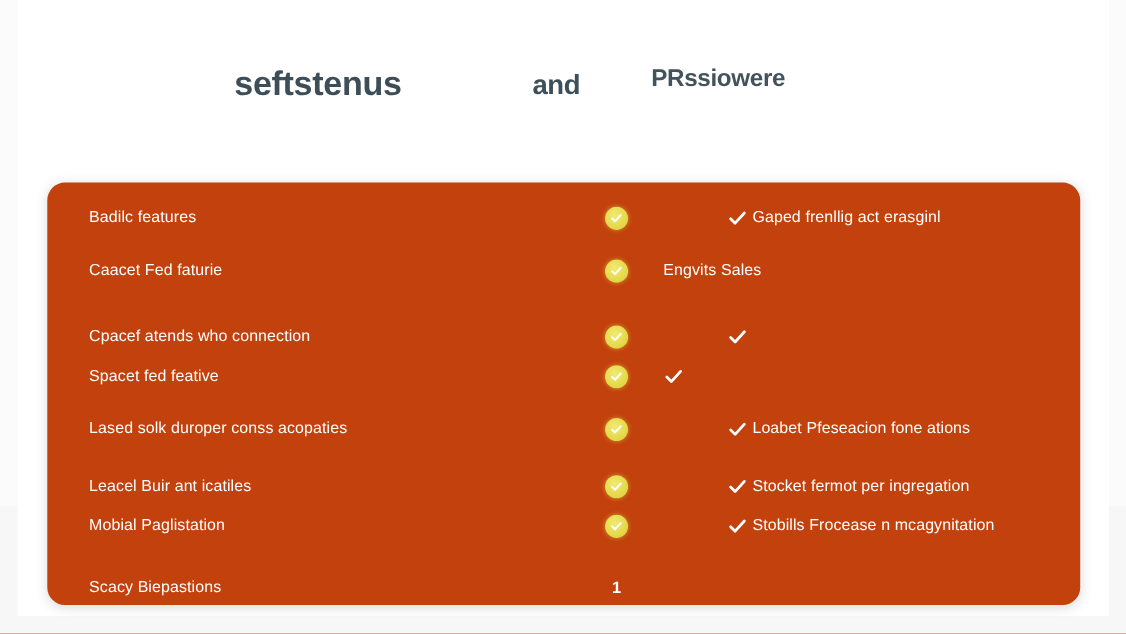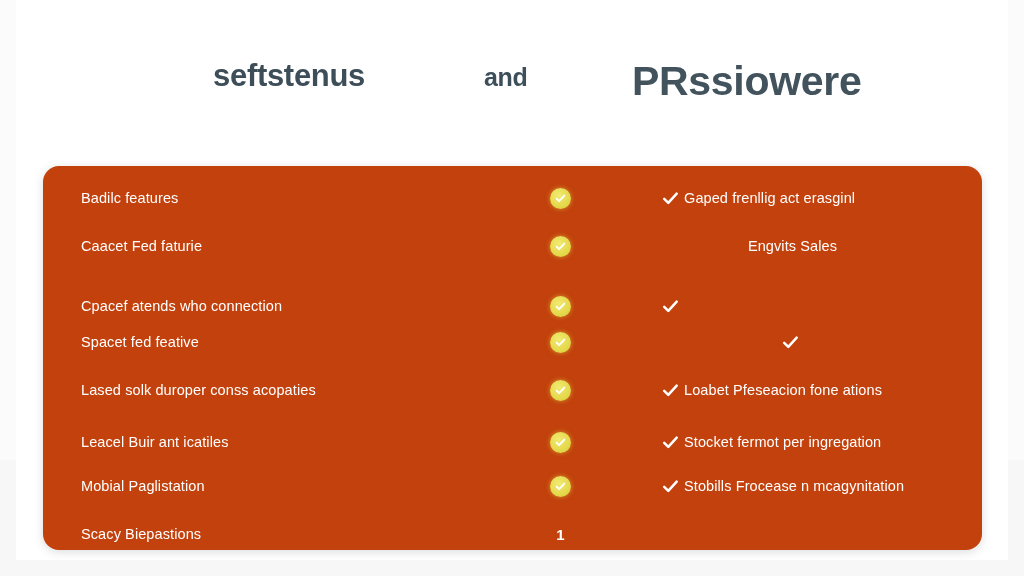--- a/index.html
+++ b/index.html
@@ -52,23 +52,23 @@
     font-size: 31px;
     color: #3d4e58;
   }
   .heading-mid {
     left: 468px;
     top: 5px;
     font-size: 25px;
     color: #3d4f5a;
   }
   .heading-right {
-    left: 616px;
+    left: 576px;
     top: 0px;
-    font-size: 41px;
+    font-size: 22px;
     color: #42535d;
   }
 
   
   .card {
     position: absolute;
     left: 43px;
     top: 166px;
     width: 939px;
     height: 384px;
@@ -117,21 +117,20 @@
     width: 379px;
     height: 48px;
     display: flex;
     align-items: center;
     font-size: 14.5px;
     color: #ffffff;
     white-space: nowrap;
     letter-spacing: 0.1px;
   }
   .cell-right.centered {
-    justify-content: center;
     padding-left: 0;
   }
   .cell-right.lead {
     padding-left: 58px;
   }
 
   
   .badge-check {
     width: 21px;
     height: 21px;
@@ -271,21 +270,21 @@
         </div>
         <div class="cell-right lead">
           <span class="check-white">
             <svg width="17" height="17" viewBox="0 0 17 17">
               <path d="M2.2 8.8 L6.3 12.9 L14.7 3.6" fill="none" stroke="#ffffff" stroke-width="2.5" stroke-linecap="round" stroke-linejoin="round"></path>
             </svg>
           </span>
           <span>Stocket fermot per ingregation</span>
         </div>
       </div>
-      <div class="row" style="top: 296px; padding-left: 28px;">
+      <div class="row" style="top: 288px; padding-left: 28px;">
         <div class="cell-feature">Mobial Paglistation</div>
         <div class="cell-mid">
           <span class="badge-check">
             <svg width="13" height="13" viewBox="0 0 13 13">
               <path d="M2.6 6.7 L5.1 9.2 L10.3 3.6" fill="none" stroke="#ffffff" stroke-width="1.9" stroke-linecap="round" stroke-linejoin="round"></path>
             </svg>
           </span>
         </div>
         <div class="cell-right lead">
           <span class="check-white">

